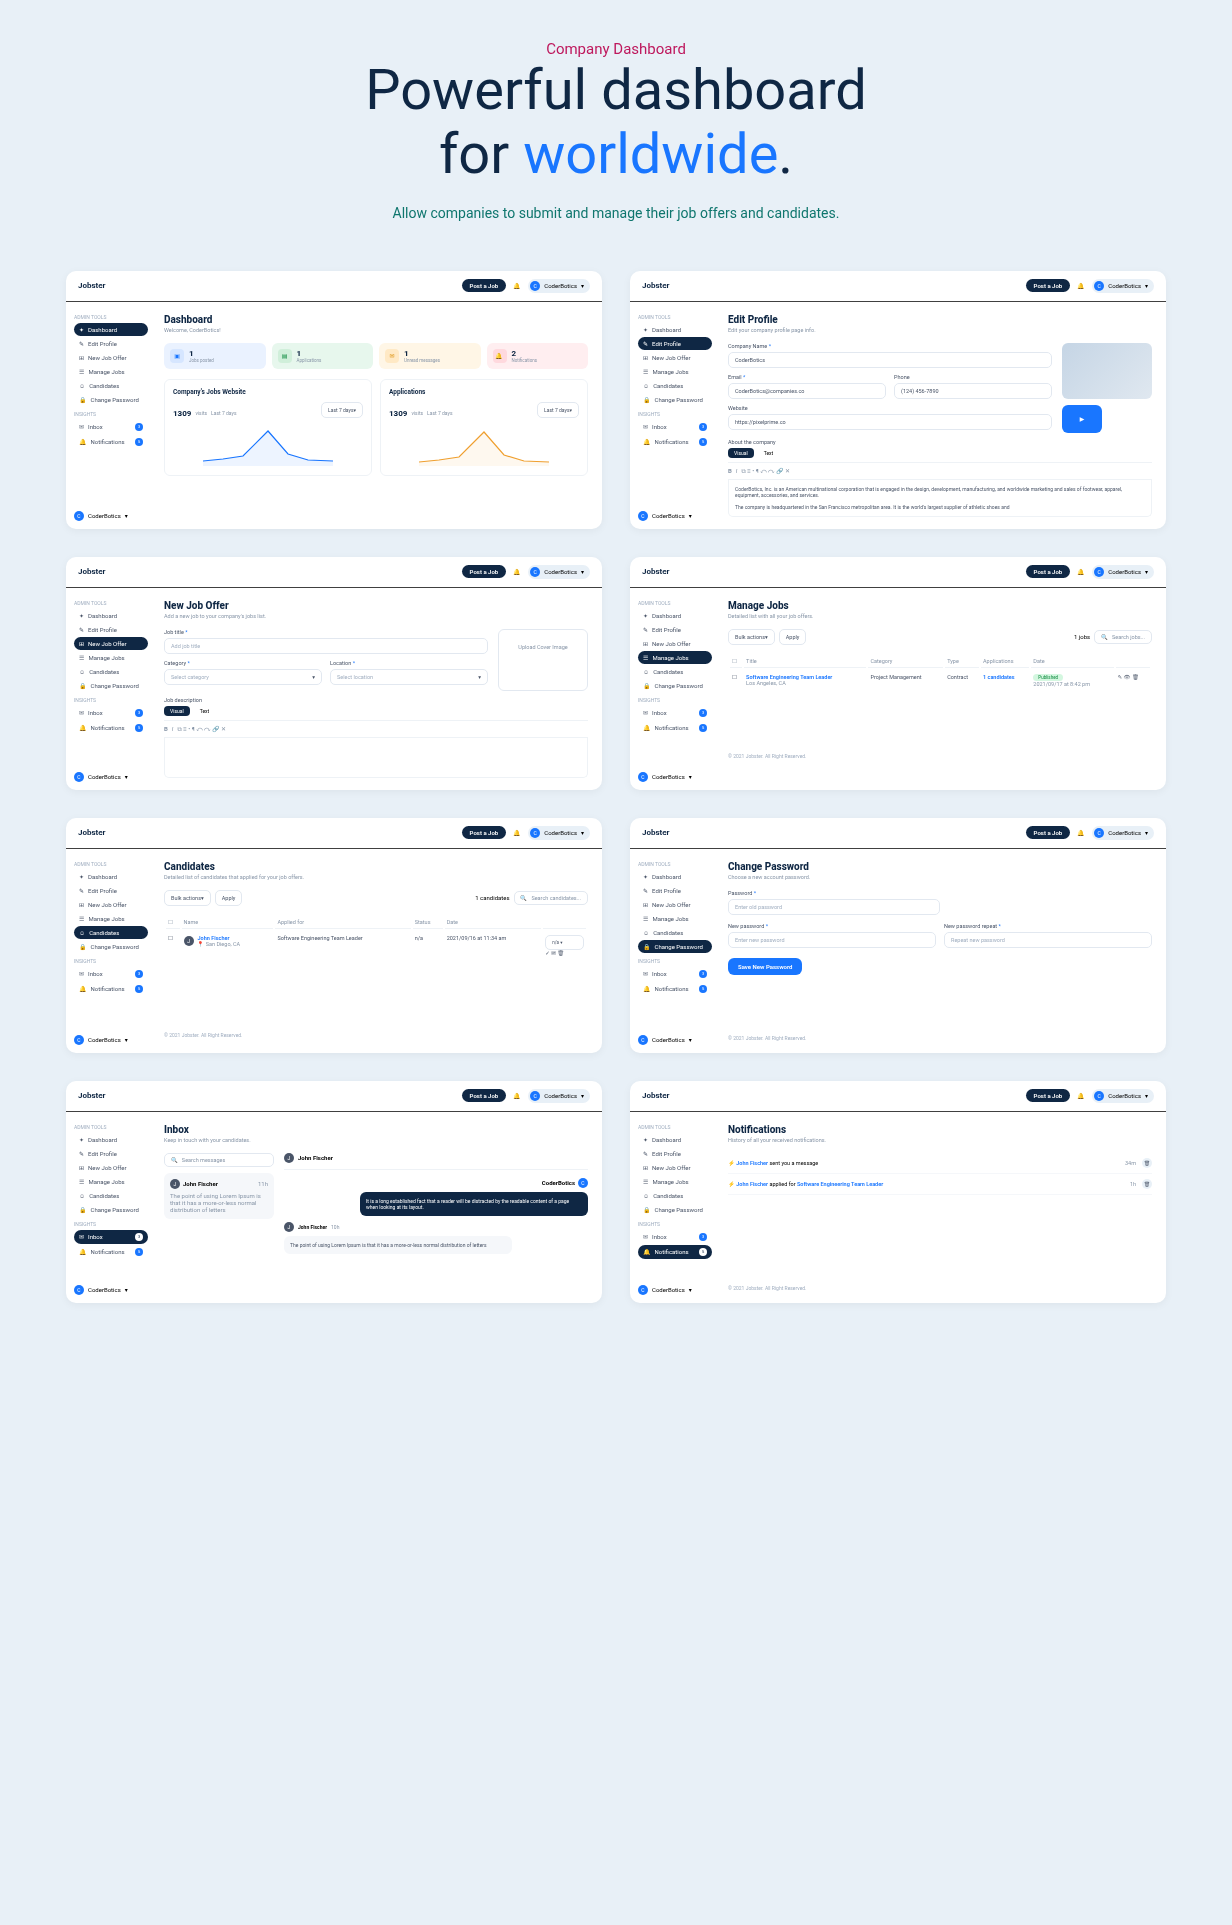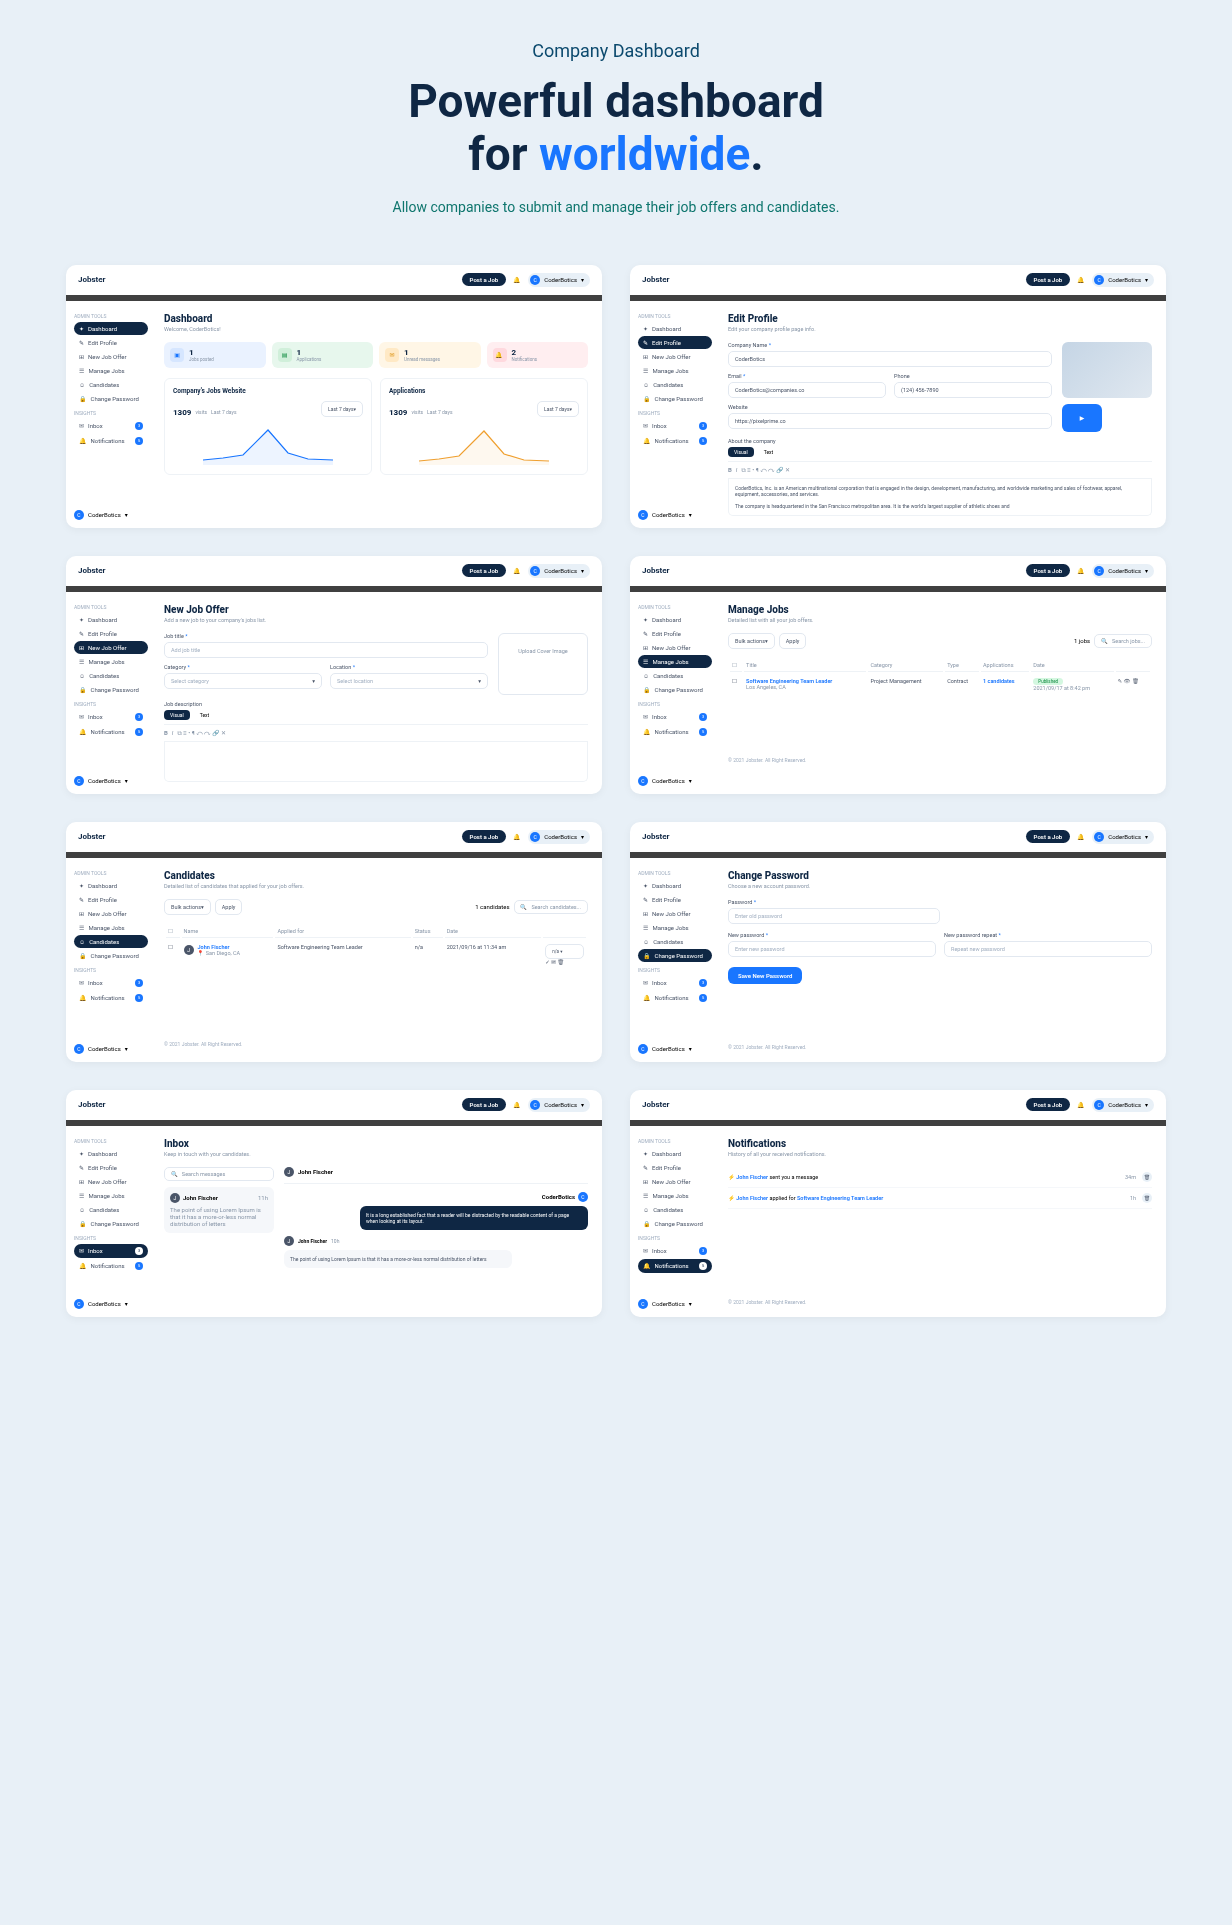--- a/index.html
+++ b/index.html
@@ -1,24 +1,24 @@
 <!DOCTYPE html>
 <html><head>
 <meta charset="utf-8">
 <style>
 *{box-sizing:border-box;margin:0;padding:0;font-family:-apple-system,BlinkMacSystemFont,'Segoe UI',Roboto,sans-serif}
 body{background:#e8f0f7;padding:40px 20px}
 .hero{text-align:center;margin-bottom:50px}
-.hero-sub{color:#0c4a6e;font-size:18px;margin-bottom:14px}
-.hero-title{font-size:46px;font-weight:700;color:#0f2744;line-height:1.15}
+.hero-sub{color:#be185d;font-size:15px;}
+.hero-title{font-size:56px;font-weight:400;color:#0f2744;line-height:1.15}
 .hero-title .accent{color:#1976ff}
 .hero-desc{color:#0f766e;font-size:14px;margin-top:18px}
 .grid{display:grid;grid-template-columns:1fr 1fr;gap:28px;max-width:1100px;margin:0 auto}
 .card{background:#fff;border-radius:10px;overflow:hidden;box-shadow:0 2px 8px rgba(0,0,0,.05);font-size:6px;display:flex;flex-direction:column}
-.card-top{display:flex;justify-content:space-between;align-items:center;padding:8px 12px;border-bottom:6px solid #404040}
+.card-top{display:flex;justify-content:space-between;align-items:center;padding:8px 12px;border-bottom:1px solid #404040}
 .brand{font-weight:700;font-size:8px;color:#0f2744}
 .top-actions{display:flex;align-items:center;gap:6px}
 .btn-post{background:#0f2744;color:#fff;padding:3px 8px;border-radius:8px;font-size:6px;font-weight:600}
 .icon-sm{width:10px;height:10px;display:flex;align-items:center;justify-content:center;color:#6b7c93}
 .user-chip{background:#e8f0f7;padding:2px 6px 2px 2px;border-radius:10px;display:flex;align-items:center;gap:4px}
 .avatar-sm{width:10px;height:10px;border-radius:50%;background:#1976ff;color:#fff;display:flex;align-items:center;justify-content:center;font-size:5px}
 .card-body{display:flex;flex:1}
 .sidebar{width:90px;padding:8px;display:flex;flex-direction:column}
 .sb-label{color:#a0aec0;font-size:5px;text-transform:uppercase;margin:4px 0 3px}
 .sb-item{display:flex;align-items:center;gap:4px;padding:3px 5px;border-radius:8px;color:#4a5568;margin-bottom:1px;font-size:6px}

